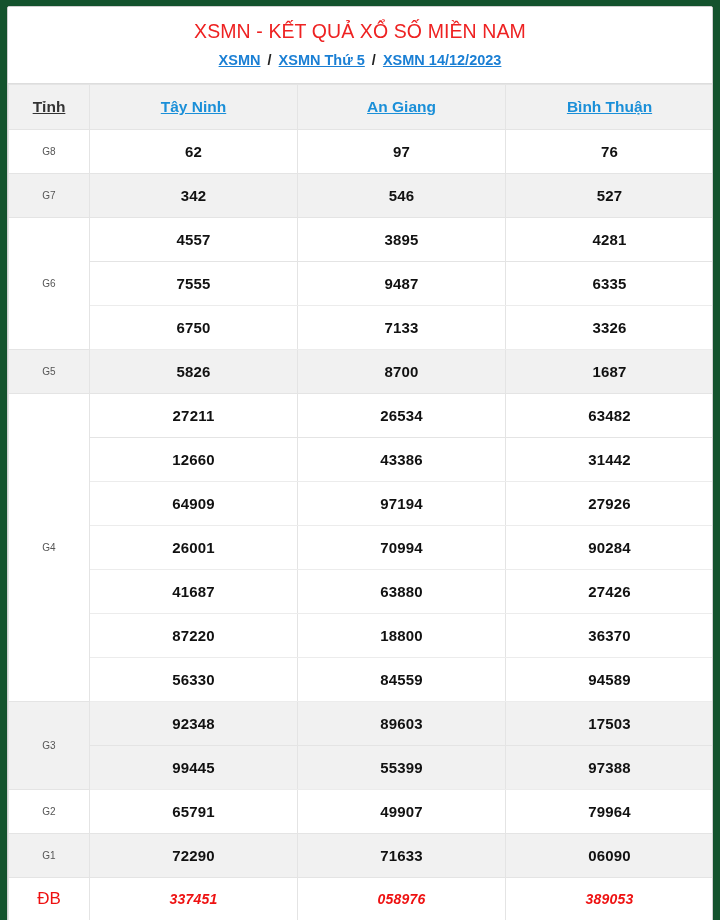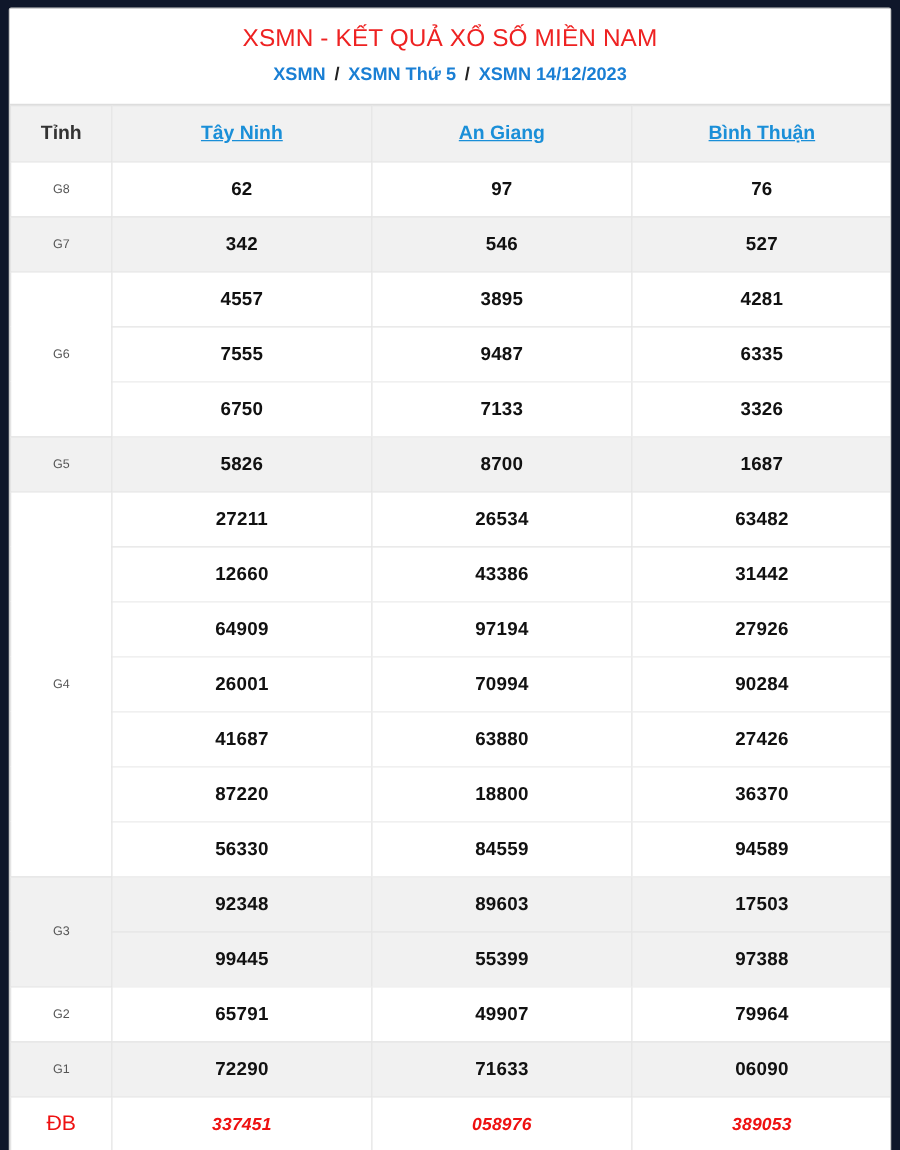--- a/index.html
+++ b/index.html
@@ -8,21 +8,21 @@
     padding: 0;
     width: 720px;
     height: 920px;
     background: #e9e9e9;
     font-family: "Liberation Sans", sans-serif;
     overflow: hidden;
   }
   .page {
     width: 720px;
     height: 920px;
-    background: #0f172a;
+    background: #14532d;
     padding: 6px 7px 0 7px;
   }
   .card {
     background: #ffffff;
     border: 1px solid #cfcfcf;
     border-radius: 2px;
     width: 706px;
     overflow: hidden;
     box-shadow: 0 0 0 1px rgba(0,0,0,0.02);
   }
@@ -43,20 +43,21 @@
   }
   .breadcrumb {
     font-size: 14.5px;
     font-weight: bold;
     line-height: 1.2;
     color: #222;
     white-space: nowrap;
   }
   .crumb {
     color: #1a7fd4;
+    text-decoration: underline;
     cursor: pointer;
   }
   .crumb-sep {
     color: #222;
     padding: 0 3px;
   }
   
   table.results {
     width: 100%;
     border-collapse: collapse;
@@ -70,21 +71,21 @@
     text-align: center;
     vertical-align: middle;
   }
   table.results th.hdr-label,
   table.results th.hdr-prov {
     background: #f1f1f1;
     height: 45px;
     font-size: 15.5px;
     font-weight: bold;
   }
-  th.hdr-label { color: #333; }
+  th.hdr-label { color: #333; text-decoration: underline; }
   th.hdr-prov a,
   th.hdr-prov .prov-link {
     color: #1a8fd8;
     text-decoration: underline;
     cursor: pointer;
     font-weight: bold;
   }
   td.lbl {
     color: #555;
     font-size: 10px;

